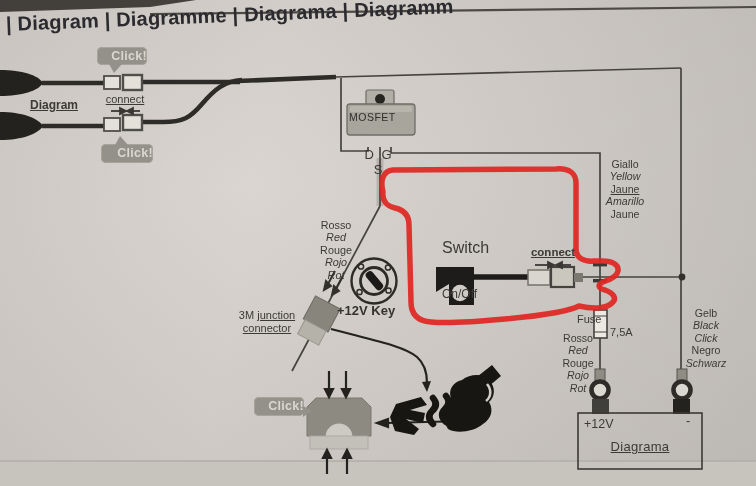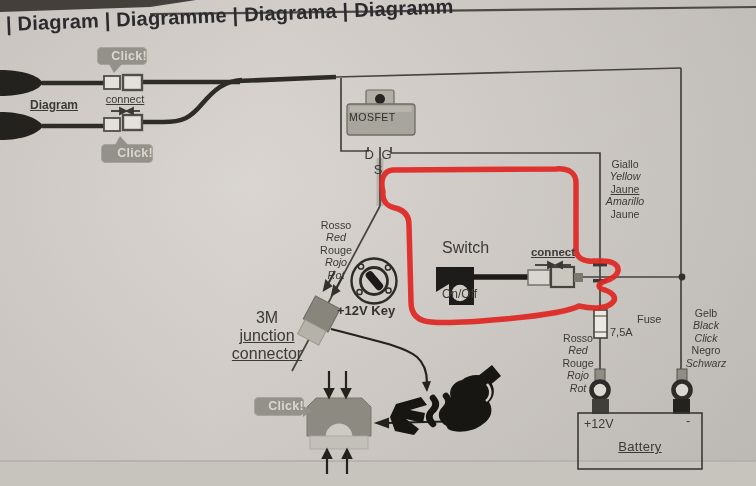--- a/index.html
+++ b/index.html
@@ -242,30 +242,30 @@
   <div class="lbl c grp" style="left:679px;top:307px;width:54px;">
       <div class="wl">Gelb</div>
       <div class="wl i">Black</div>
       <div class="wl i">Click</div>
       <div class="wl">Negro</div>
       <div class="wl i">Schwarz</div>
     </div>
 
   <div class="lbl" style="left:337px;top:304px;font-size:13px;font-weight:bold;color:#34332f;">+12V Key</div>
 
-  <div class="lbl c" style="left:230px;top:309px;width:74px;font-size:16px;">
+  <div class="lbl c" style="left:230px;top:309px;width:74px;font-size:11px;">
     <span>3M</span>
     <span class="u">junction</span>
     <div class="u">connector</div>
   </div>
 
   <div class="lbl" style="left:442px;top:239px;font-size:16px;">Switch</div>
   <div class="lbl" style="left:442px;top:252px;font-size:12px;margin-top:36px;">On/Off</div>
   <div class="lbl c u" style="left:530px;top:246px;width:46px;font-size:11.5px;font-weight:bold;">connect</div>
 
-  <div class="lbl" style="left:637px;top:313px;font-size:11px;">Fuse</div>
+  <div class="lbl" style="left:577px;top:313px;font-size:11px;">Fuse</div>
   <div class="lbl" style="left:610px;top:326px;font-size:11px;">7,5A</div>
 
   <div class="lbl" style="left:584px;top:417px;font-size:12.5px;">+12V</div>
   <div class="lbl" style="left:686px;top:414px;font-size:13px;">-</div>
-  <div class="lbl c u" style="left:598px;top:440px;width:84px;font-size:13px;letter-spacing:.3px;">Battery</div>
+  <div class="lbl c u" style="left:598px;top:440px;width:84px;font-size:13px;letter-spacing:.3px;">Diagrama</div>
 
 </div>
 
 </body></html>

